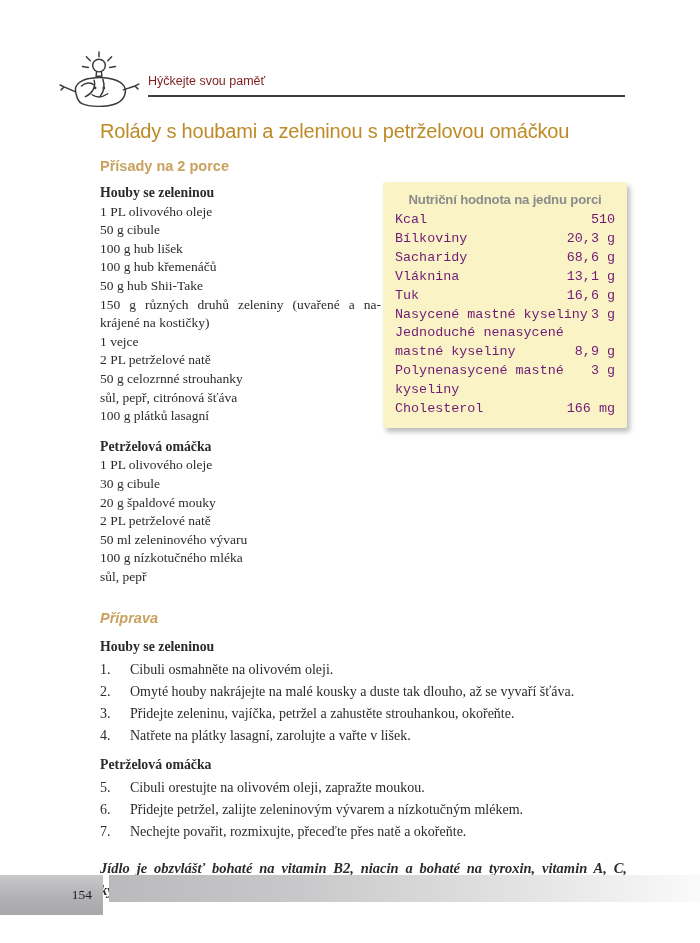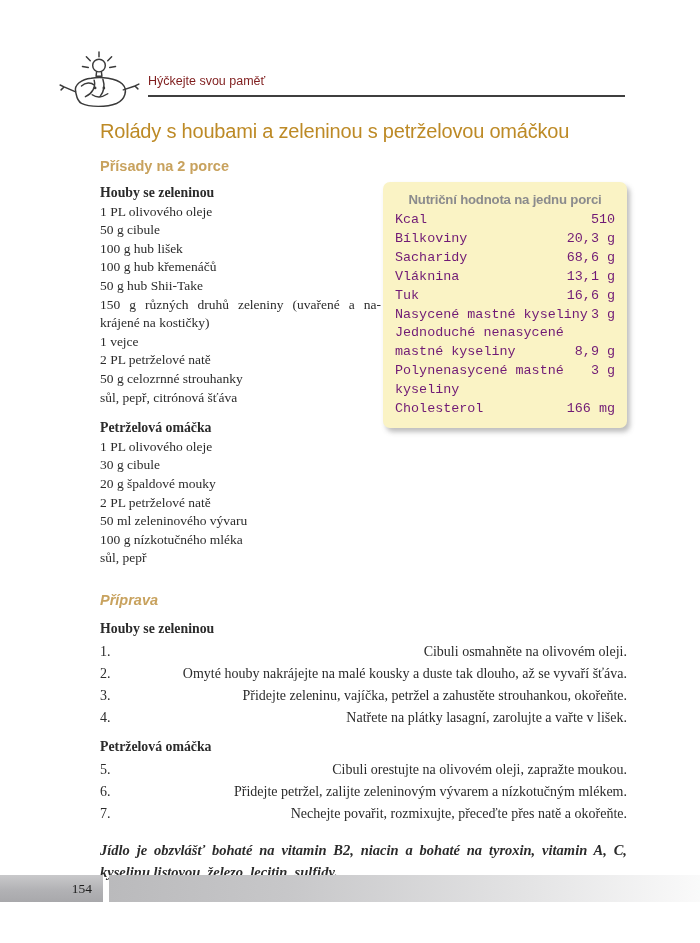--- a/index.html
+++ b/index.html
@@ -35,49 +35,49 @@
 
   .two-col { display:flex; justify-content:space-between; align-items:flex-start; margin-top:9px; }
   .ing-col { width:281px; }
   .serif-bold-h { font-weight:bold; font-size:13.8px; line-height:18.6px; }
   .ing-item { font-size:13.5px; line-height:18.6px; text-align:justify; }
   .ing-group2 { margin-top:12px; }
 
   
   .nutri-box {
     width:244px; margin-top:-2px;
-    background:#faf3c5; border-radius:7px;
+    background:#faf3c5; border-radius:2px;
     box-shadow:3px 4px 5px rgba(110,110,110,0.45);
     padding:9px 12px 9px 12px;
   }
   .nutri-title {
     font-family:"Liberation Sans", sans-serif; font-weight:bold;
     font-size:13.2px; line-height:17px; color:#8b8b8d;
     text-align:center; margin-bottom:3px; letter-spacing:-0.2px;
   }
   .nutri-row { display:flex; justify-content:space-between; font-size:13.4px; line-height:18.9px; color:#701a75;font-family:Liberation Mono, monospace; }
   .nutri-row .val { text-align:right; white-space:nowrap; }
 
   
   .prep-h { margin-top:23px;font-style:italic; }
   .prep-group-h { font-weight:bold; font-size:13.8px; line-height:20px; margin-top:10px; }
   .steps { margin-top:2px; }
   .step { display:flex; font-size:14px; line-height:22px; }
   .step-num { width:30px; flex:none; }
-  .step-text { flex:1;text-align:right; }
+  .step-text { flex:1; }
   .prep-group2 .prep-group-h { margin-top:8px; }
 
   .note {
     margin-top:14px; font-weight:bold; font-style:italic;
     font-size:14.5px; line-height:22px; text-align:justify;
   }
 
   
   .footer-pagebox {
-    position:absolute; left:0; top:875px; width:103px; height:27px;
+    position:absolute; left:0; top:875px; width:103px; height:40px;
     background:linear-gradient(180deg,#c9c9cb 0%,#b2b2b5 55%,#a8a8ab 100%);
     display:flex; align-items:center; justify-content:flex-end; padding-right:11px;
     font-size:13.5px; color:#1e1e1e;
   }
   .footer-bar {
     position:absolute; left:109px; top:875px; width:591px; height:27px;
     background:linear-gradient(90deg,#bababc 0%,#c7c7c9 30%,#e3e3e4 70%,#fafafa 100%);
   }
 </style>
 </head>
@@ -122,20 +122,21 @@
         <div class="ing-item">1 PL olivového oleje</div>
         <div class="ing-item">50 g cibule</div>
         <div class="ing-item">100 g hub lišek</div>
         <div class="ing-item">100 g hub křemenáčů</div>
         <div class="ing-item">50 g hub Shii-Take</div>
         <div class="ing-item">150 g různých druhů zeleniny (uvařené a na-krájené na kostičky)</div>
         <div class="ing-item">1 vejce</div>
         <div class="ing-item">2 PL petrželové natě</div>
         <div class="ing-item">50 g celozrnné strouhanky</div>
         <div class="ing-item">sůl, pepř, citrónová šťáva</div>
+        <div class="ing-item">100 g plátků lasagní</div>
       </div>
 
       <div class="ing-group2">
         <div class="serif-bold-h">Petrželová omáčka</div>
         <div class="ing-item">1 PL olivového oleje</div>
         <div class="ing-item">30 g cibule</div>
         <div class="ing-item">20 g špaldové mouky</div>
         <div class="ing-item">2 PL petrželové natě</div>
         <div class="ing-item">50 ml zeleninového vývaru</div>
         <div class="ing-item">100 g nízkotučného mléka</div>

